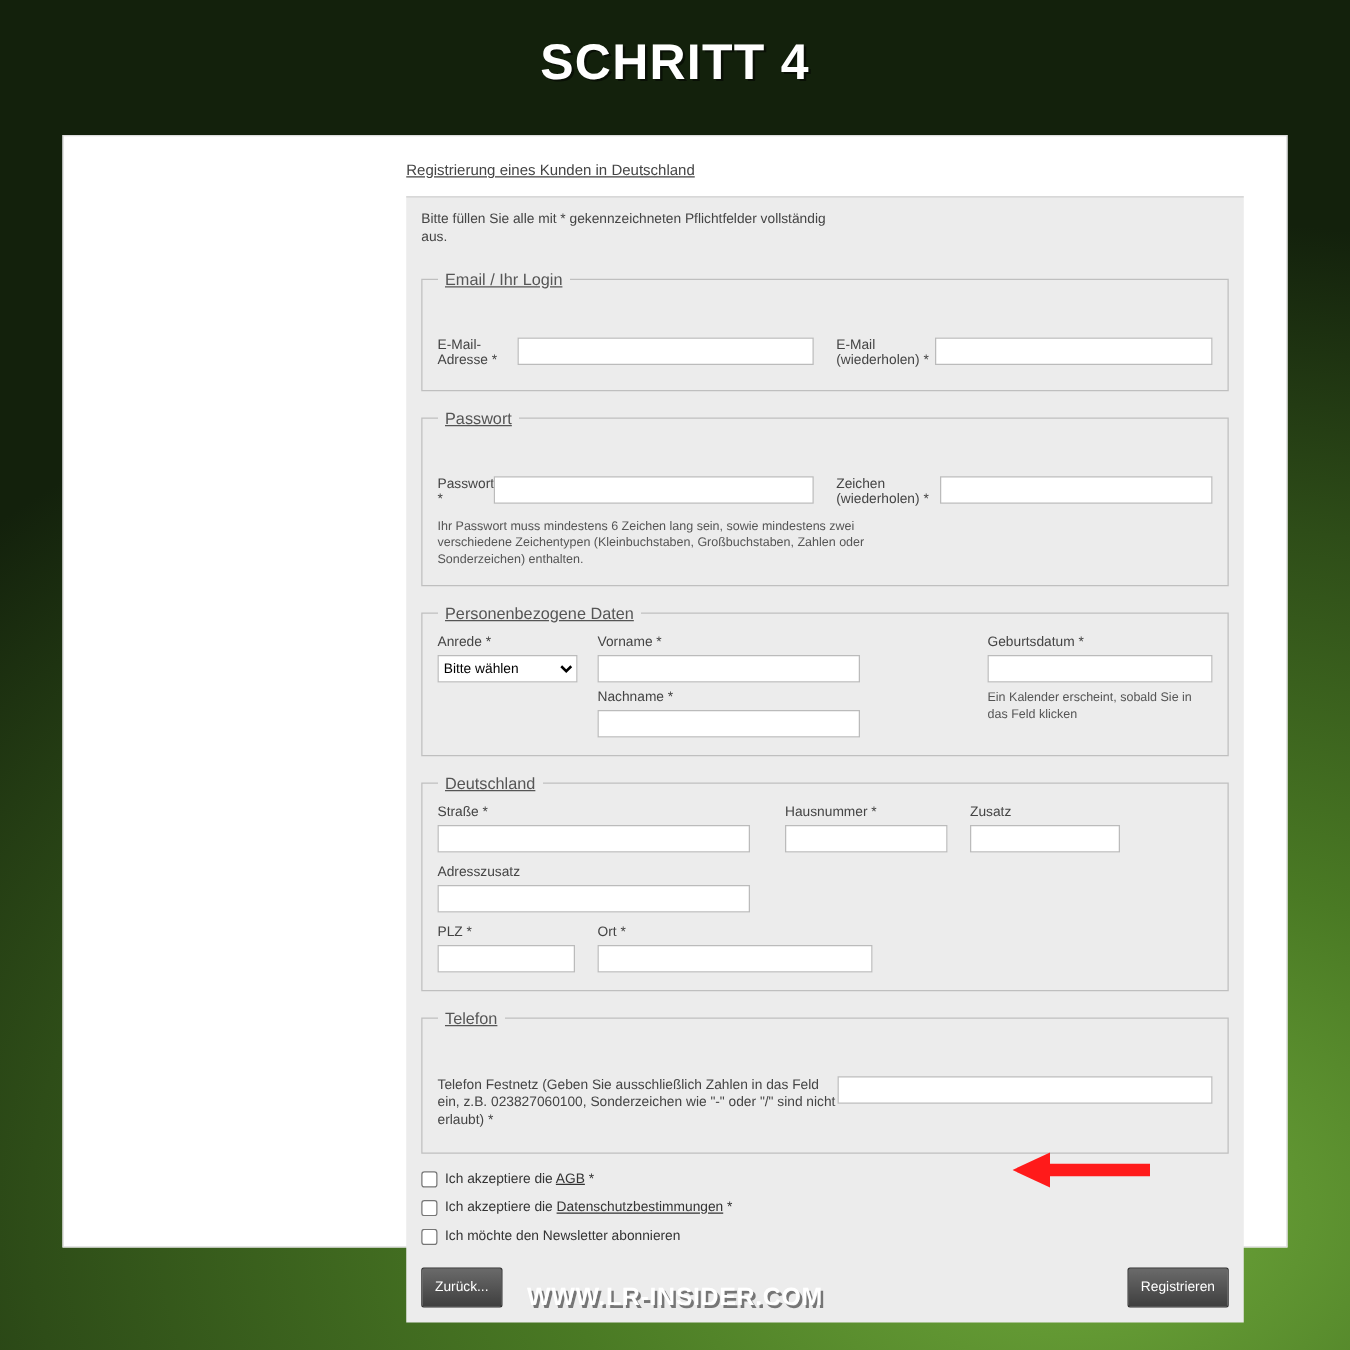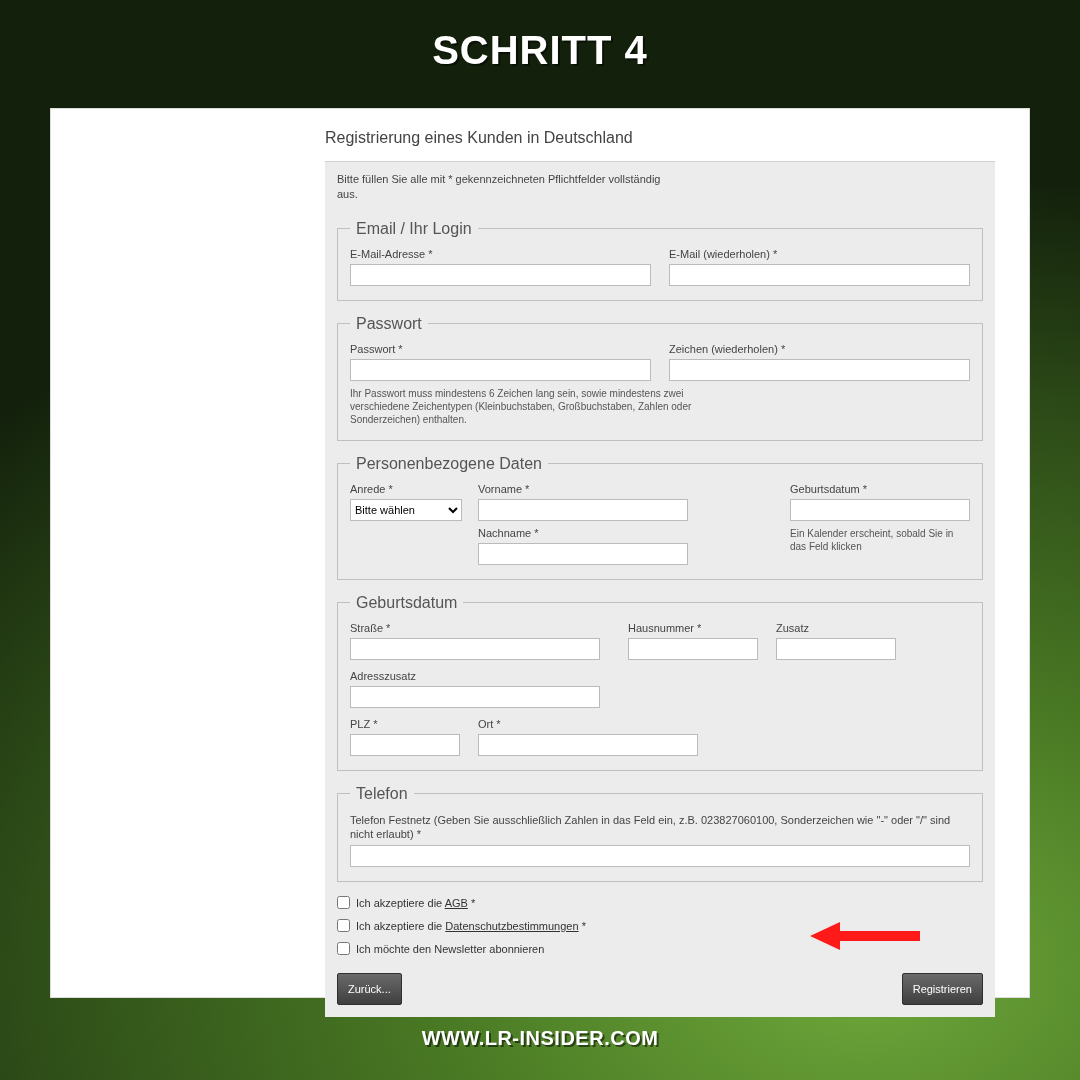--- a/index.html
+++ b/index.html
@@ -55,46 +55,47 @@
     border: 1px solid #dcdcdc;
     padding: 14px 14px 16px 14px;
   }
 
   .form-wrap {
     width: 670px;
     margin-left: 260px;
   }
 
   .form-heading {
-    font-size: 16px;
+    font-size: 12px;
     color: #444;
     font-weight: 400;
     margin: 6px 0 14px 0;
+    text-decoration: underline;
   }
 
   .gray-card {
     background: #ececec;
     border-top: 1px solid #d0d0d0;
     padding: 10px 12px 12px 12px;
     font-size: 11px;
     color: #444;
   }
   .intro { width: 52%; line-height: 1.35; margin-bottom: 18px; }
 
   fieldset {
     border: 1px solid #bfbfbf;
     padding: 10px 12px 14px 12px;
     margin-bottom: 14px;
     font-size: 11px;
     color: #444;
   }
-  legend { padding: 0 6px; color: #555; font-size: 16px; }
+  legend { padding: 0 6px; color: #555; font-size: 13px; text-decoration: underline; }
 
   .row { display: flex; gap: 18px; }
-  .col { flex: 1; display: flex; flex-direction: column; }
+  .col { flex: 1; display: flex; flex-direction: row; margin-top: 29px; }
   label.fl { margin-bottom: 4px; display: block; }
   .hint { font-size: 10px; color: #555; line-height: 1.3; margin-top: 6px; }
 
   input.txt {
     height: 22px;
     border: 1px solid #bbb;
     background: #fff;
     padding: 2px 4px;
     font-size: 12px;
     width: 100%;
@@ -198,21 +199,21 @@
           <div style="flex:1;"></div>
           <div style="width:180px;">
             <label class="fl">Geburtsdatum *</label>
             <input class="txt w-90" type="text" style="">
             <div class="hint">Ein Kalender erscheint, sobald Sie in das Feld klicken</div>
           </div>
         </div>
       </fieldset>
 
       <fieldset>
-        <legend>Geburtsdatum</legend>
+        <legend>Deutschland</legend>
         <div class="row mb10">
           <div style="width:260px;">
             <label class="fl">Straße *</label>
             <input class="txt" style="width: 250px;" type="text">
           </div>
           <div style="width:130px;">
             <label class="fl">Hausnummer *</label>
             <input class="txt w-70" type="text" style="">
           </div>
           <div style="width:120px;">

